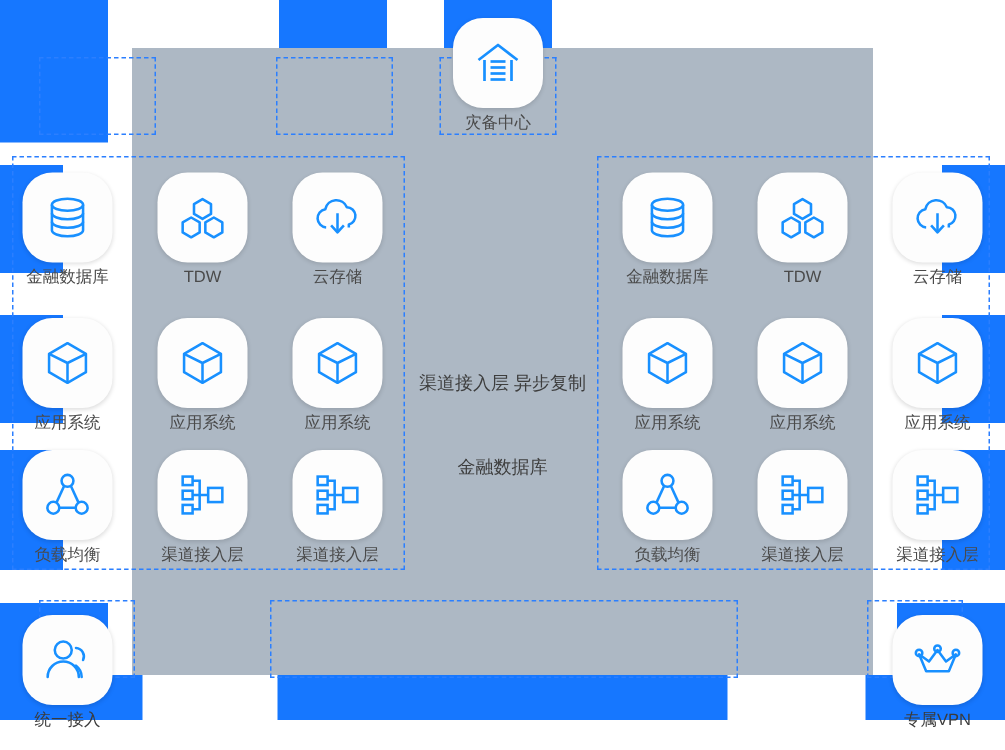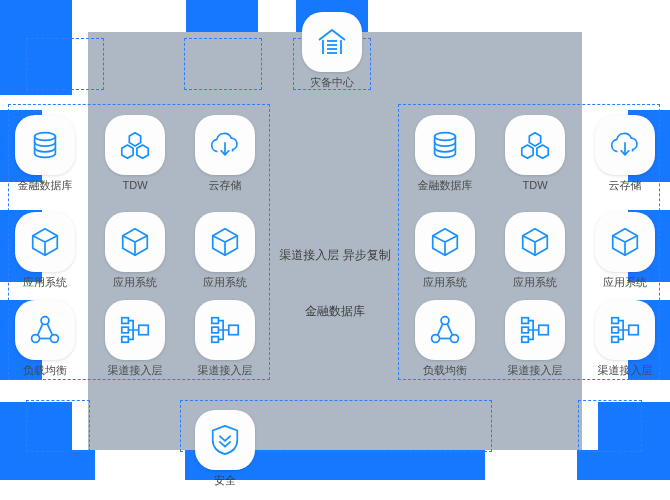--- a/index.html
+++ b/index.html
@@ -272,31 +272,43 @@
         <rect x="4" y="5" width="7" height="6"></rect>
           <rect x="4" y="15" width="7" height="6"></rect>
           <rect x="4" y="25" width="7" height="6"></rect>
         <rect x="22" y="13" width="10" height="10"></rect>
         <path d="M11 8 h5 v10 h6 M11 18 h11 M11 28 h5 v-10"></path>
       </svg>
     </div>
     <div class="lbl">渠道接入层</div>
   </div>
 
-
-  <div class="node" style="left:190px;top:410px;">
-    <div class="card">
-      <svg width="34" height="34" viewBox="0 0 36 36" fill="none" stroke="#1890ff" stroke-width="1.8" stroke-linejoin="round" stroke-linecap="round">
-        <path d="M18 3 L31 8 v10 c0 8 -6 13 -13 15 C11 31 5 26 5 18 V8 Z"></path>
-        <path d="M12.5 14 L18 19 L23.5 14"></path>
-          <path d="M12.5 20 L18 25 L23.5 20"></path>
-      </svg>
-    </div>
-    <div class="lbl on-blue">安全</div>
-  </div>
-
-
-
+  <div class="node" style="left:10px;top:410px;">
+    <div class="card">
+      <svg width="34" height="34" viewBox="0 0 36 36" fill="none" stroke="#1890ff" stroke-width="1.8" stroke-linecap="round">
+        <circle cx="15" cy="11" r="6"></circle>
+        <path d="M4 30 a11 11 0 0 1 22 0"></path>
+        <path d="M24 9.5 a6 6 0 0 1 5 8.5"></path>
+        <path d="M28 30 a10 10 0 0 0 -4 -8"></path>
+      </svg>
+    </div>
+    <div class="lbl on-blue">统一接入</div>
+  </div>
+
+
+
+
+  <div class="node" style="left:590px;top:410px;">
+    <div class="card">
+      <svg width="34" height="34" viewBox="0 0 36 36" fill="none" stroke="#1890ff" stroke-width="1.8" stroke-linejoin="round">
+        <path d="M5 14 L10 26 h16 l5 -12 l-7 5 l-6 -8 l-6 8 Z"></path>
+        <circle cx="5" cy="13" r="2.3"></circle>
+          <circle cx="31" cy="13" r="2.3"></circle>
+        <circle cx="18" cy="10" r="2.3"></circle>
+      </svg>
+    </div>
+    <div class="lbl on-blue">专属VPN</div>
+  </div>
 
   <div class="centre-txt" style="left:250px;top:247px;">渠道接入层  异步复制</div>
   <div class="centre-txt" style="left:250px;top:303px;">金融数据库</div>
 
 </div>
 
 </body></html>

